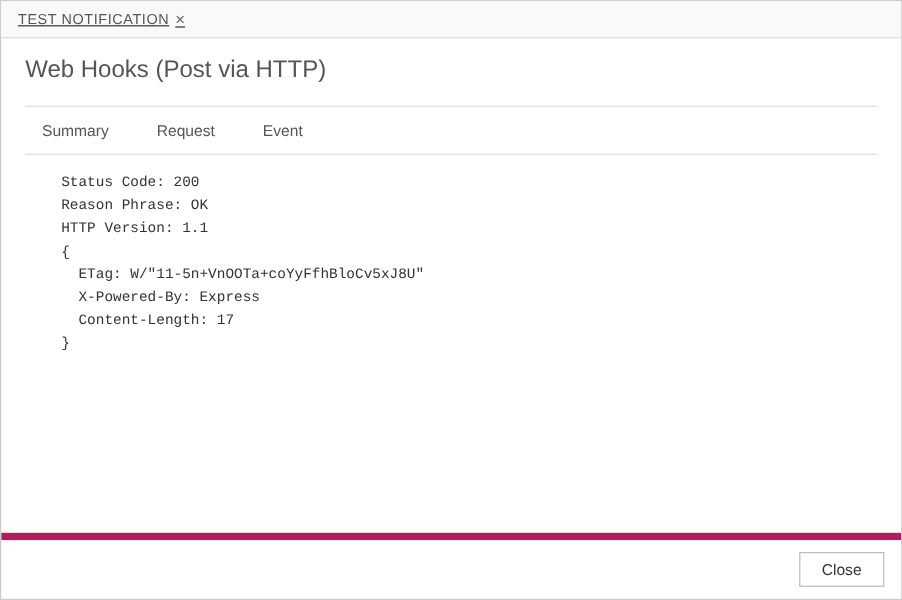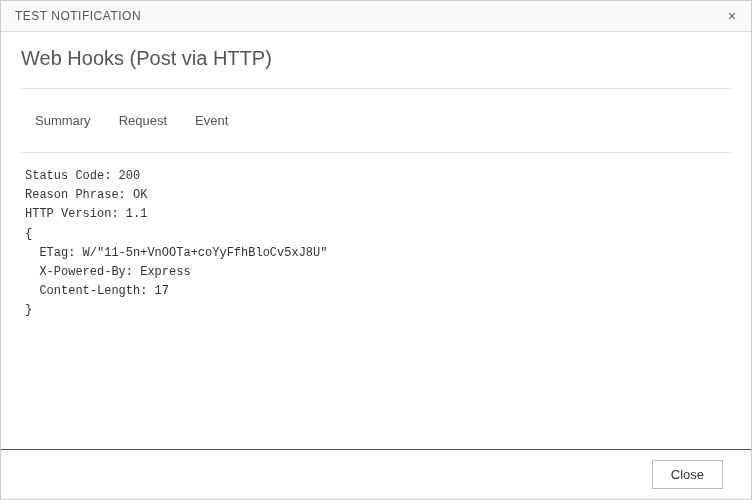--- a/index.html
+++ b/index.html
@@ -13,25 +13,26 @@
       color: #333;
       background: #fff;
       width: 752px;
       height: 500px;
       border: 1px solid #ccc;
       display: flex;
       flex-direction: column;
     }
     .titlebar {
       display: flex;
-      justify-content: space-between;
+      justify-content: flex-start;
       align-items: center;
       padding: 6px 10px 6px 14px;
       border-bottom: 1px solid #ddd;
       background: #f9f9f9;
+      text-decoration: underline;
     }
     .titlebar-title {
       font-size: 12px;
       letter-spacing: 0.5px;
       color: #555;
       font-weight: 400;
     }
     .close-x {
       font-size: 14px;
       color: #666;
@@ -49,22 +50,22 @@
     .page-heading {
       font-size: 20px;
       font-weight: 300;
       color: #555;
       margin-bottom: 18px;
     }
     .tabs {
       border-top: 1px solid #ddd;
       border-bottom: 1px solid #ddd;
       display: flex;
-      padding: 20px 0;
-      gap: 0;
+      padding: 8px 0;
+      gap: 12px;
     }
     .tab {
       padding: 4px 14px;
       font-size: 13px;
       color: #555;
       cursor: pointer;
     }
     .tab.active {
       color: #0078d7;
       font-weight: 500;
@@ -75,24 +76,25 @@
     }
     .response-body {
       padding: 14px 4px;
       font-family: "Consolas", "Courier New", monospace;
       font-size: 12px;
       line-height: 1.6;
       color: #333;
       white-space: pre;
       flex: 1;
       overflow: auto;
+      margin-left: 26px;
     }
     .footer {
-      border-top: 1px solid #be185d;
-      padding: 10px 28px;
+      border-top: 6px solid #be185d;
+      padding: 10px 14px;
       display: flex;
       justify-content: flex-end;
       align-items: flex-end;
     }
     .close-btn {
       background: #fff;
       border: 1px solid #bbb;
       padding: 6px 18px;
       font-size: 13px;
       color: #333;

